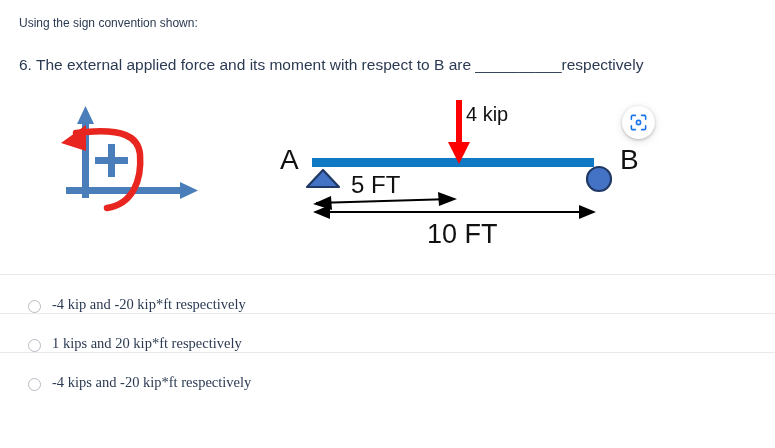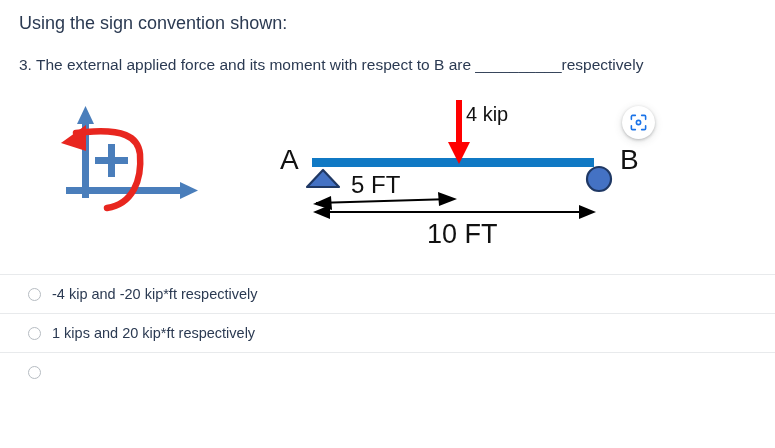--- a/index.html
+++ b/index.html
@@ -20,21 +20,21 @@
   .question-block {
     position: absolute;
     left: 0;
     top: 0;
     width: 775px;
   }
   .intro-line {
     position: absolute;
     left: 19px;
     top: 13px;
-    font-size: 18px;
+    font-size: 12px;
     line-height: 20px;
     color: #2b3a52;
     white-space: nowrap;
   }
   .question-line {
     position: absolute;
     left: 19px;
     top: 55px;
     font-size: 15.5px;
     line-height: 20px;
@@ -72,24 +72,25 @@
     position: absolute;
     left: 0;
     top: 274px;
     width: 775px;
   }
   .option-row {
     position: relative;
     height: 39px;
     border-top: 1px solid #e8eaec;
     display: flex;
-    align-items: center;
+    align-items: flex-end;
     padding-left: 28px;
     box-sizing: border-box;
     cursor: pointer;
+    font-family: Liberation Serif, serif;
   }
   .radio {
     width: 13px;
     height: 13px;
     border: 1.5px solid #b6bcc2;
     border-radius: 50%;
     background: #fff;
     flex: 0 0 auto;
     box-sizing: border-box;
   }
@@ -98,21 +99,21 @@
     font-size: 14.5px;
     color: #2b3a52;
     white-space: nowrap;
   }
 </style>
 </head>
 <body>
 
 <div class="question-block">
   <div class="intro-line">Using the sign convention shown:</div>
-  <div class="question-line">3. The external applied force and its moment with respect to B are __________respectively</div>
+  <div class="question-line">6. The external applied force and its moment with respect to B are __________respectively</div>
 </div>
 
 <div class="figure">
 
   <svg width="775" height="170" viewBox="0 0 775 170">
 
     <g>
 
       <line x1="86" y1="106" x2="86" y2="106" stroke="#4a7ebb" stroke-width="0"></line>
       <rect x="82" y="26" width="7" height="80" fill="#4a7ebb"></rect>
@@ -186,16 +187,17 @@
     <span class="option-label">-4 kip and -20 kip*ft respectively</span>
   </div>
 
   <div class="option-row">
     <span class="radio"></span>
     <span class="option-label">1 kips and 20 kip*ft respectively</span>
   </div>
 
   <div class="option-row">
     <span class="radio"></span>
+    <span class="option-label">-4 kips and -20 kip*ft respectively</span>
   </div>
 
 
 </div>
 
 </body></html>

